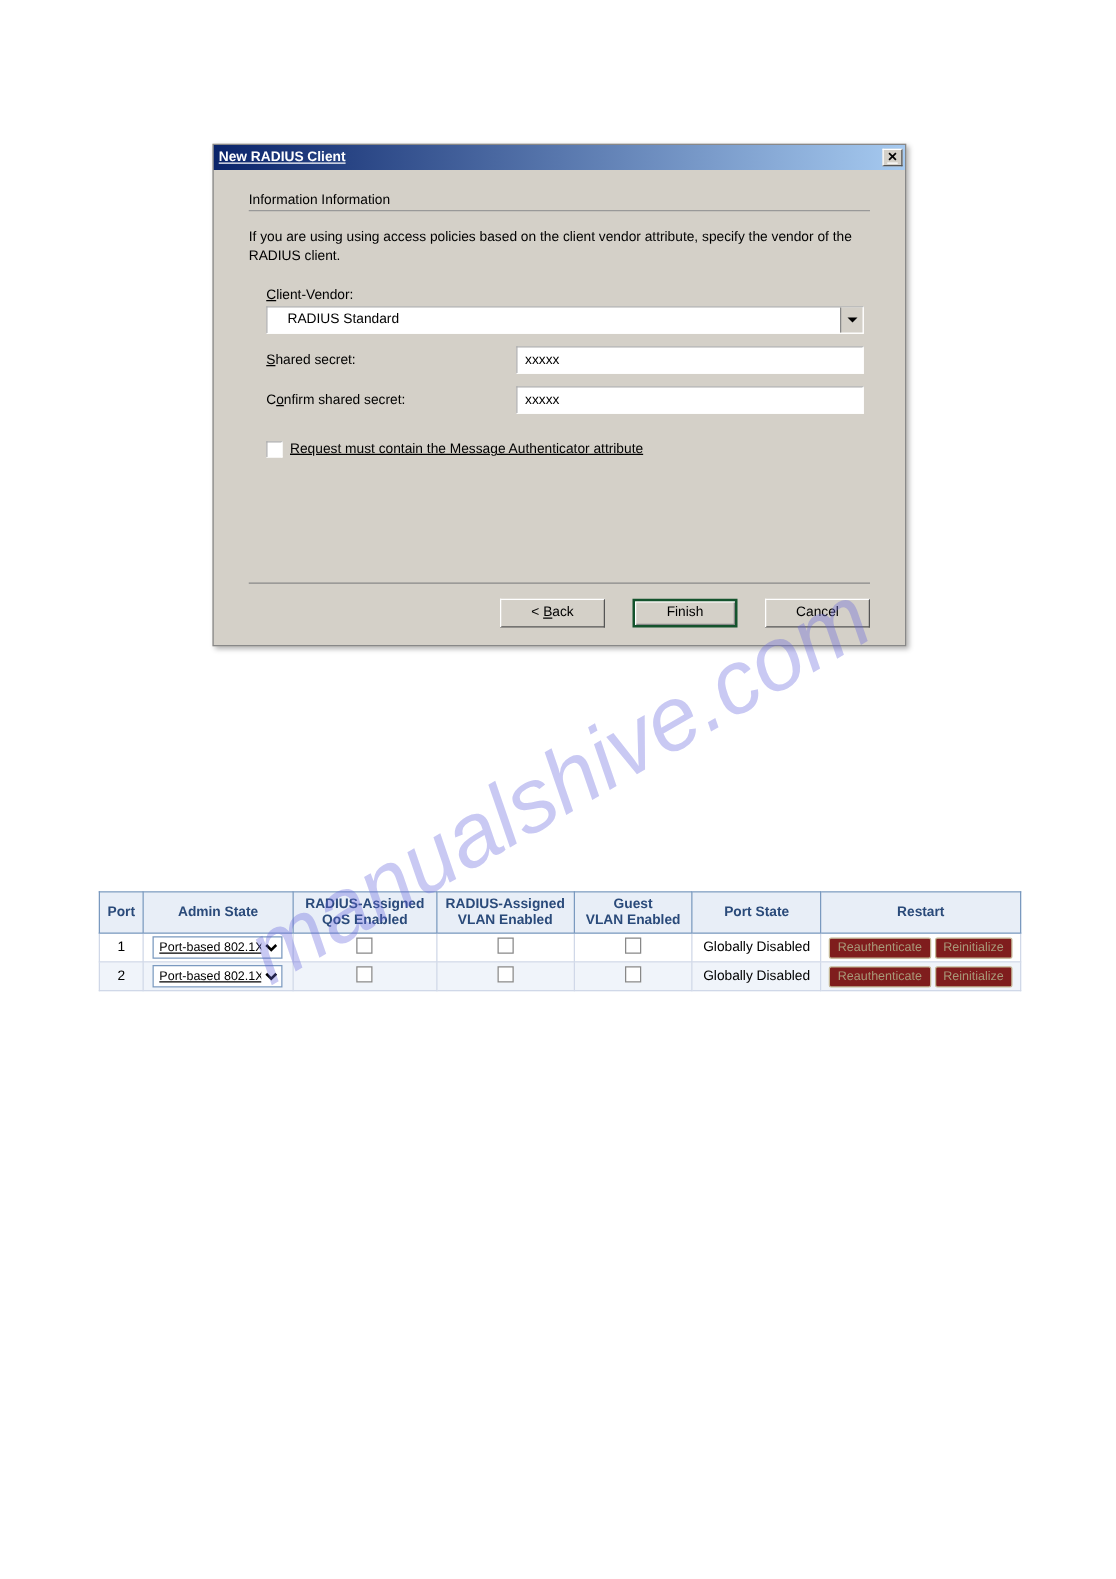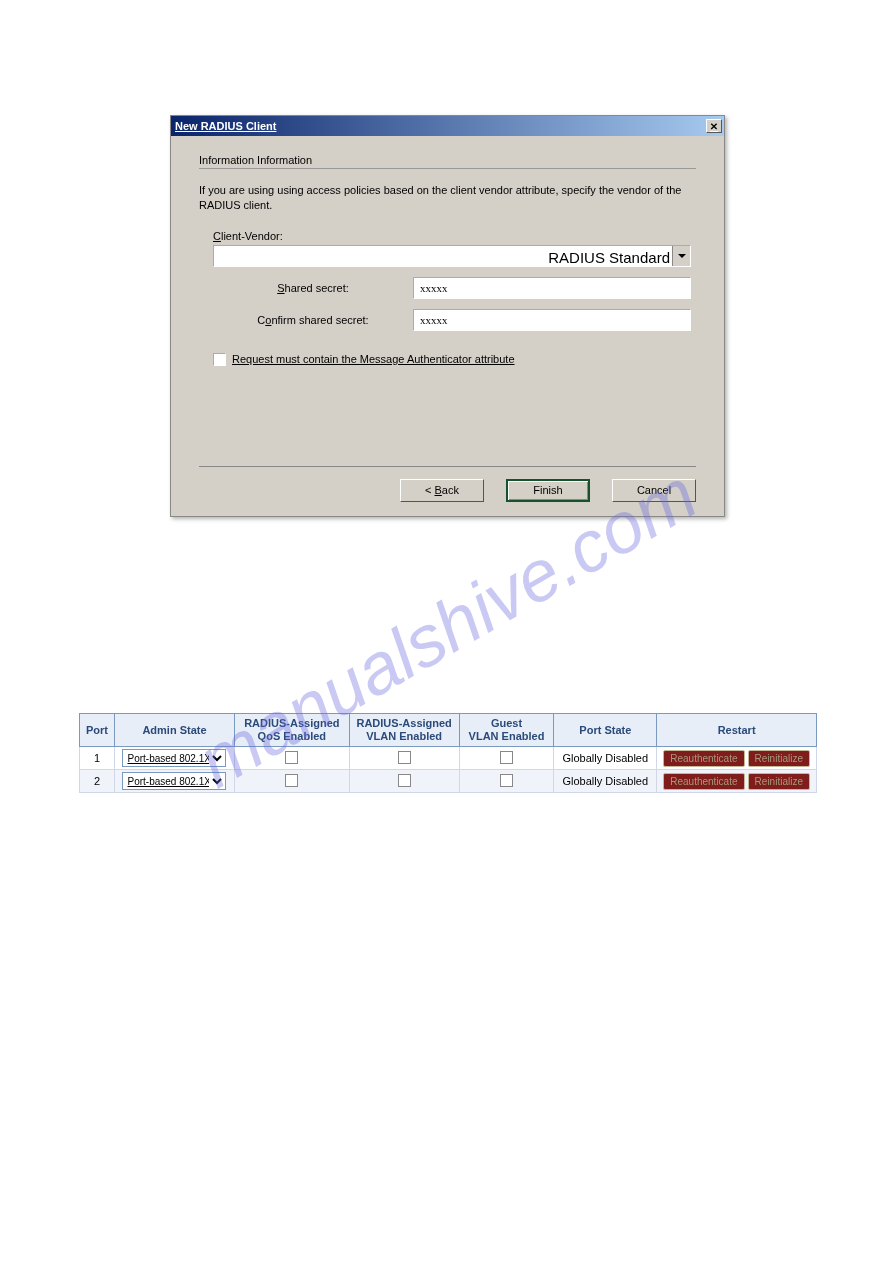--- a/index.html
+++ b/index.html
@@ -88,23 +88,22 @@
     .underline { text-decoration: underline; }
     .select-wrap {
       display: flex;
       width: 478px;
       border: 1px inset #fff;
       background: #fff;
       height: 22px;
     }
     .select-text {
       flex: 1;
-      padding: 3px 2px;
-      font-size: 15px;
-      text-align: right;
+      padding: 3px 16px;
+      font-size: 11px;
     }
     .select-arrow {
       width: 18px;
       background: #d4d0c8;
       border-left: 1px solid #888;
       display: flex;
       align-items: center;
       justify-content: center;
     }
     .select-arrow::after {
@@ -114,30 +113,29 @@
       border-top: 4px solid #000;
     }
     .input-row {
       display: flex;
       align-items: center;
       margin-top: 10px;
       margin-bottom: 4px;
     }
     .input-label {
       width: 200px;
-      text-align: center;
     }
     .text-input {
       width: 278px;
       height: 22px;
       border: 1px inset #fff;
       background: #fff;
       padding: 3px 6px;
       font-size: 11px;
-      font-family: Liberation Serif, serif;
+      font-family: Liberation Sans, sans-serif;
     }
     .checkbox-row {
       display: flex;
       align-items: center;
       margin-top: 22px;
       gap: 6px;
       text-decoration: underline;
     }
     .checkbox {
       width: 13px;

